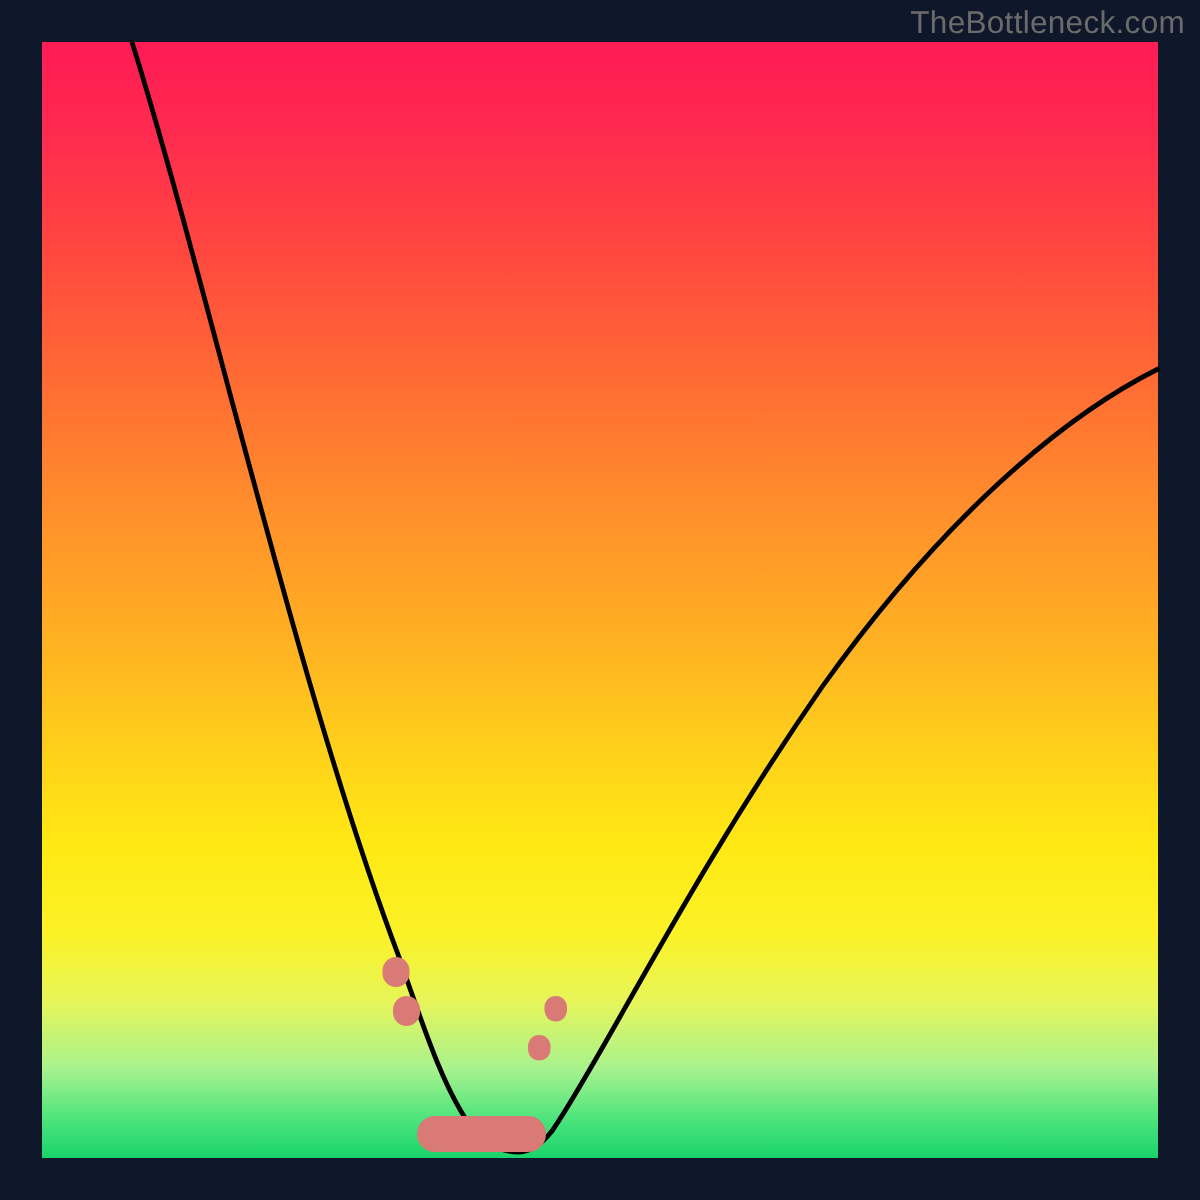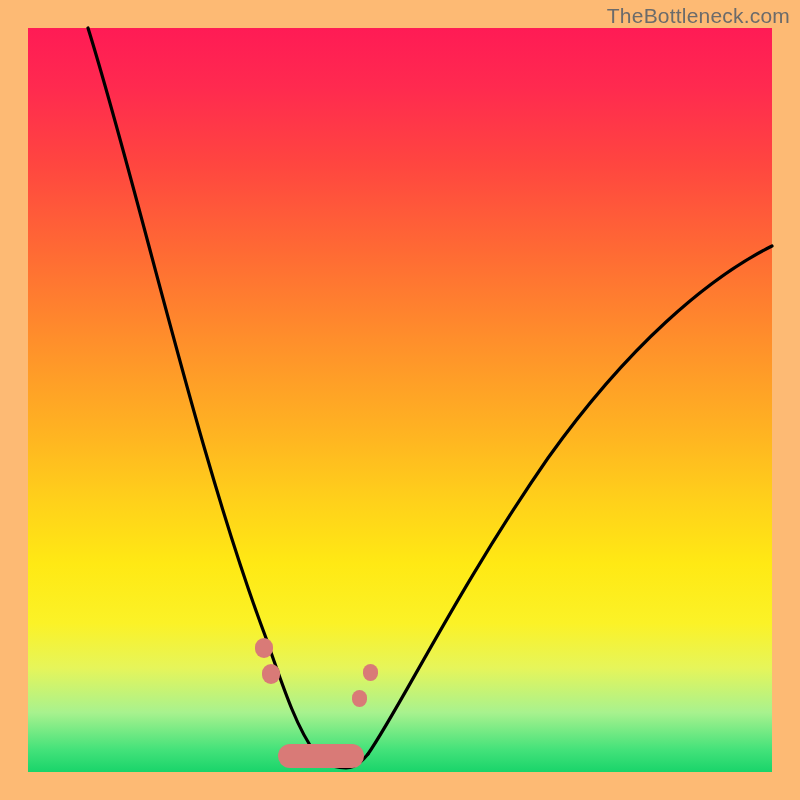--- a/index.html
+++ b/index.html
@@ -7,21 +7,21 @@
     padding: 0;
     width: 800px;
     height: 800px;
     background: #000;
     overflow: hidden;
     font-family: Arial, Helvetica, sans-serif;
   }
   .frame {
     position: absolute;
     inset: 0;
-    background: #fdba74;
+    background: #0f172a;
     text-align: right;
   }
   .plot-area {
     position: absolute;
     left: 28px;
     top: 28px;
     width: 744px;
     height: 744px;
     
     background: linear-gradient(

